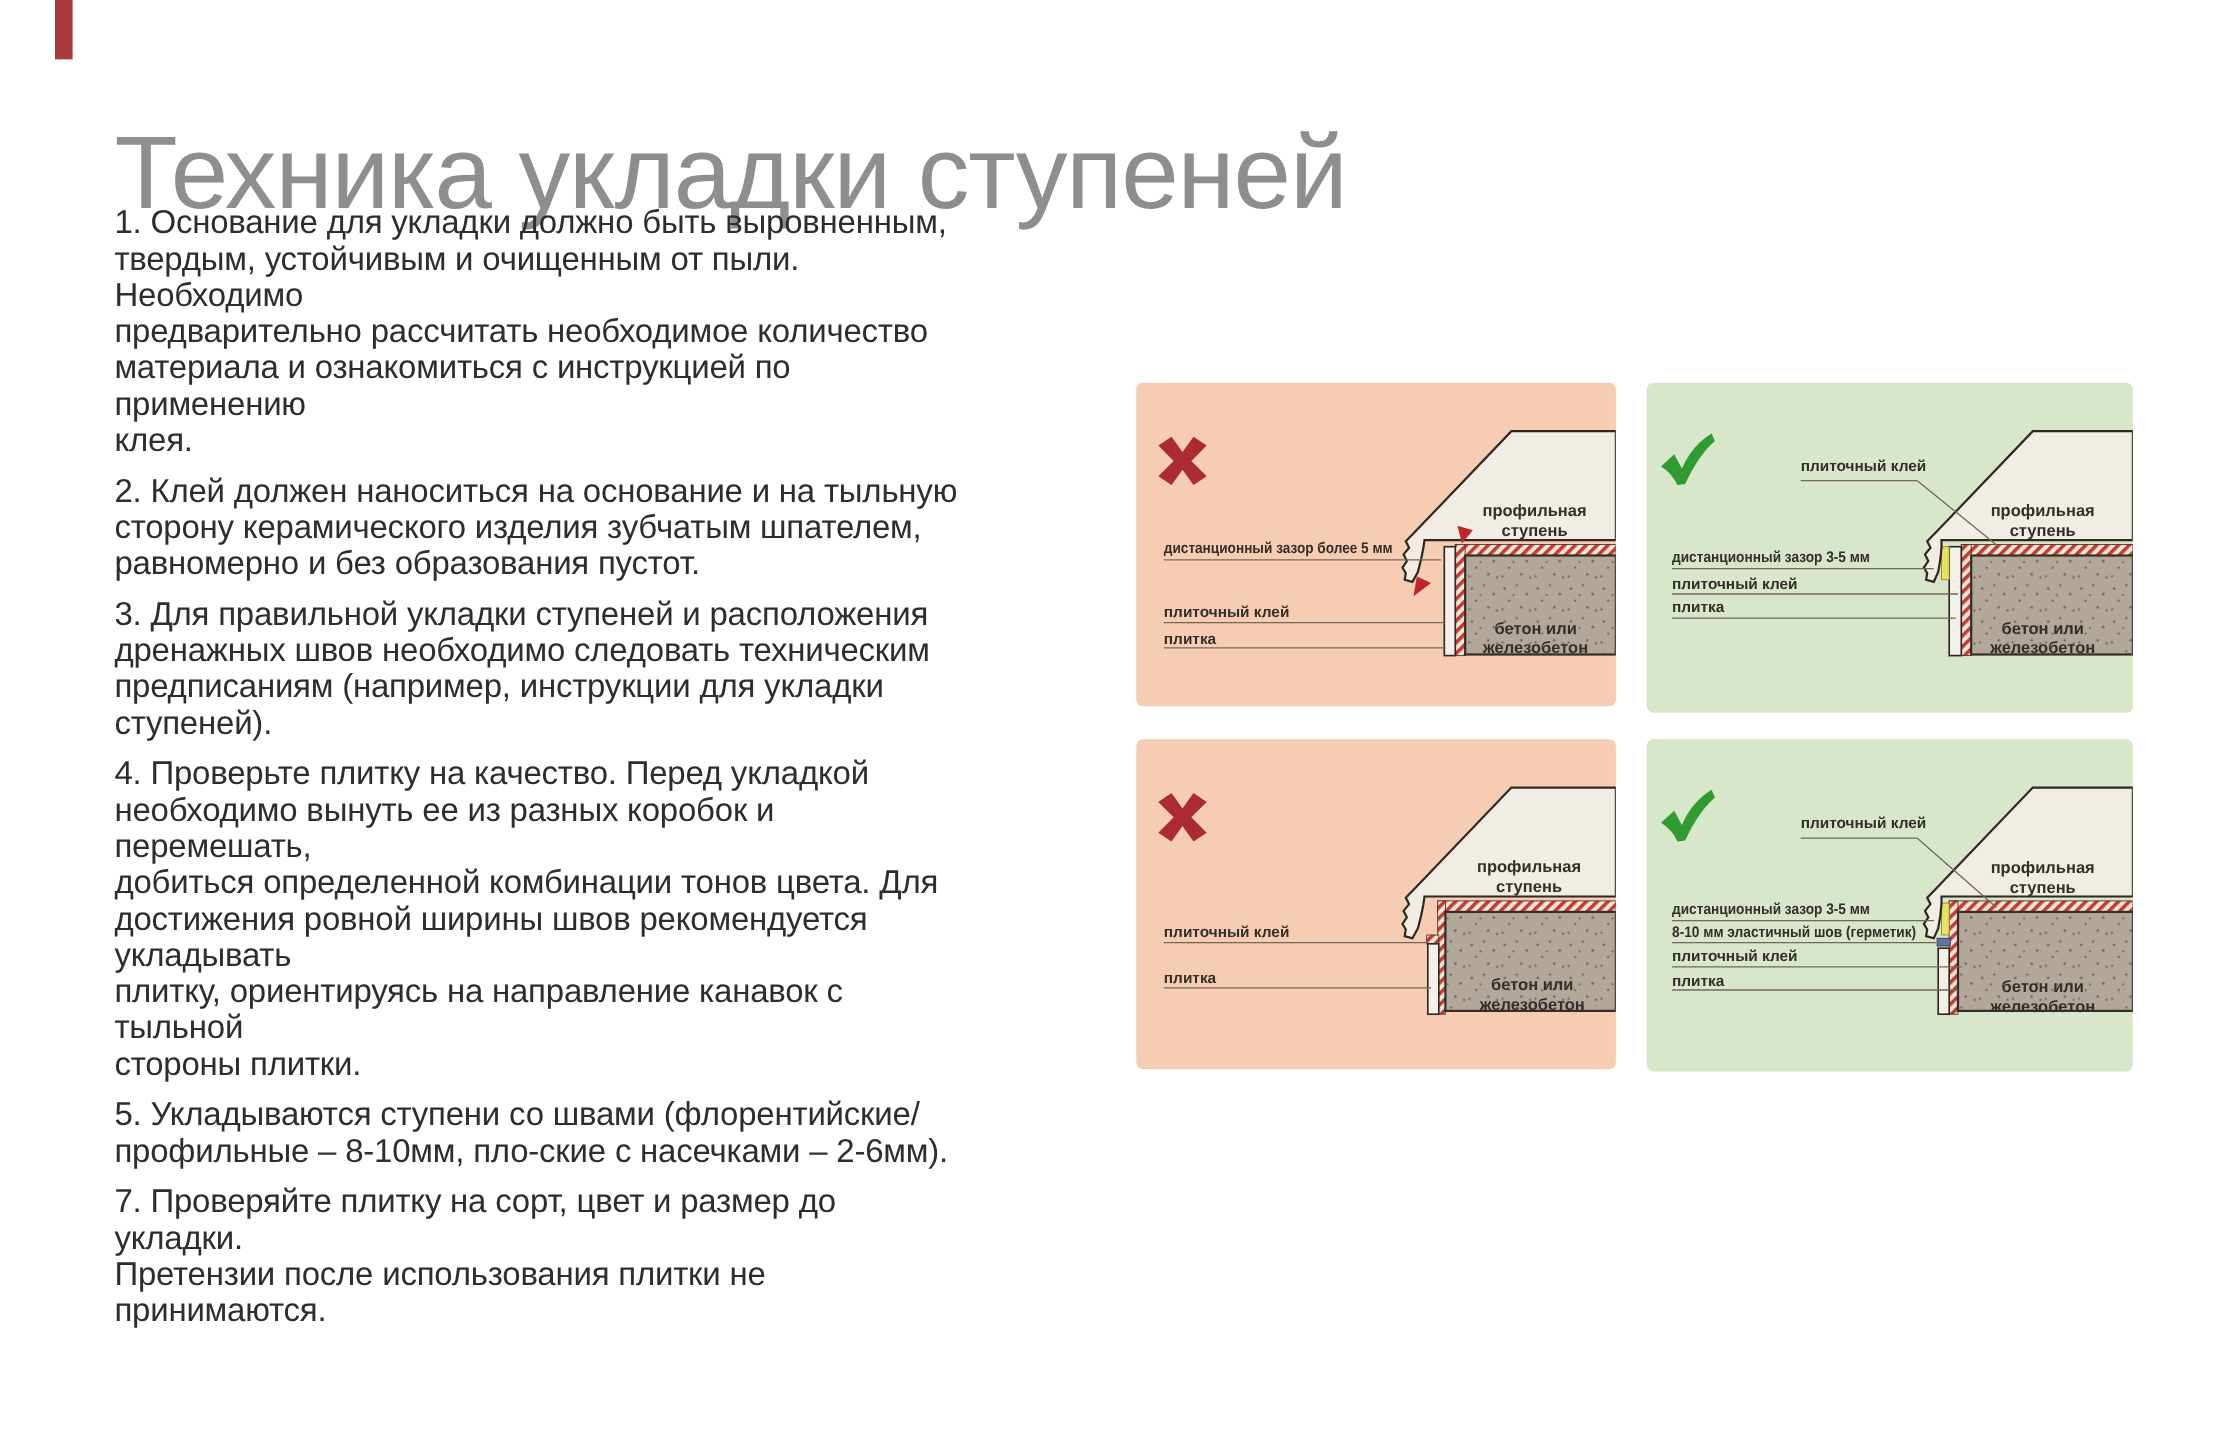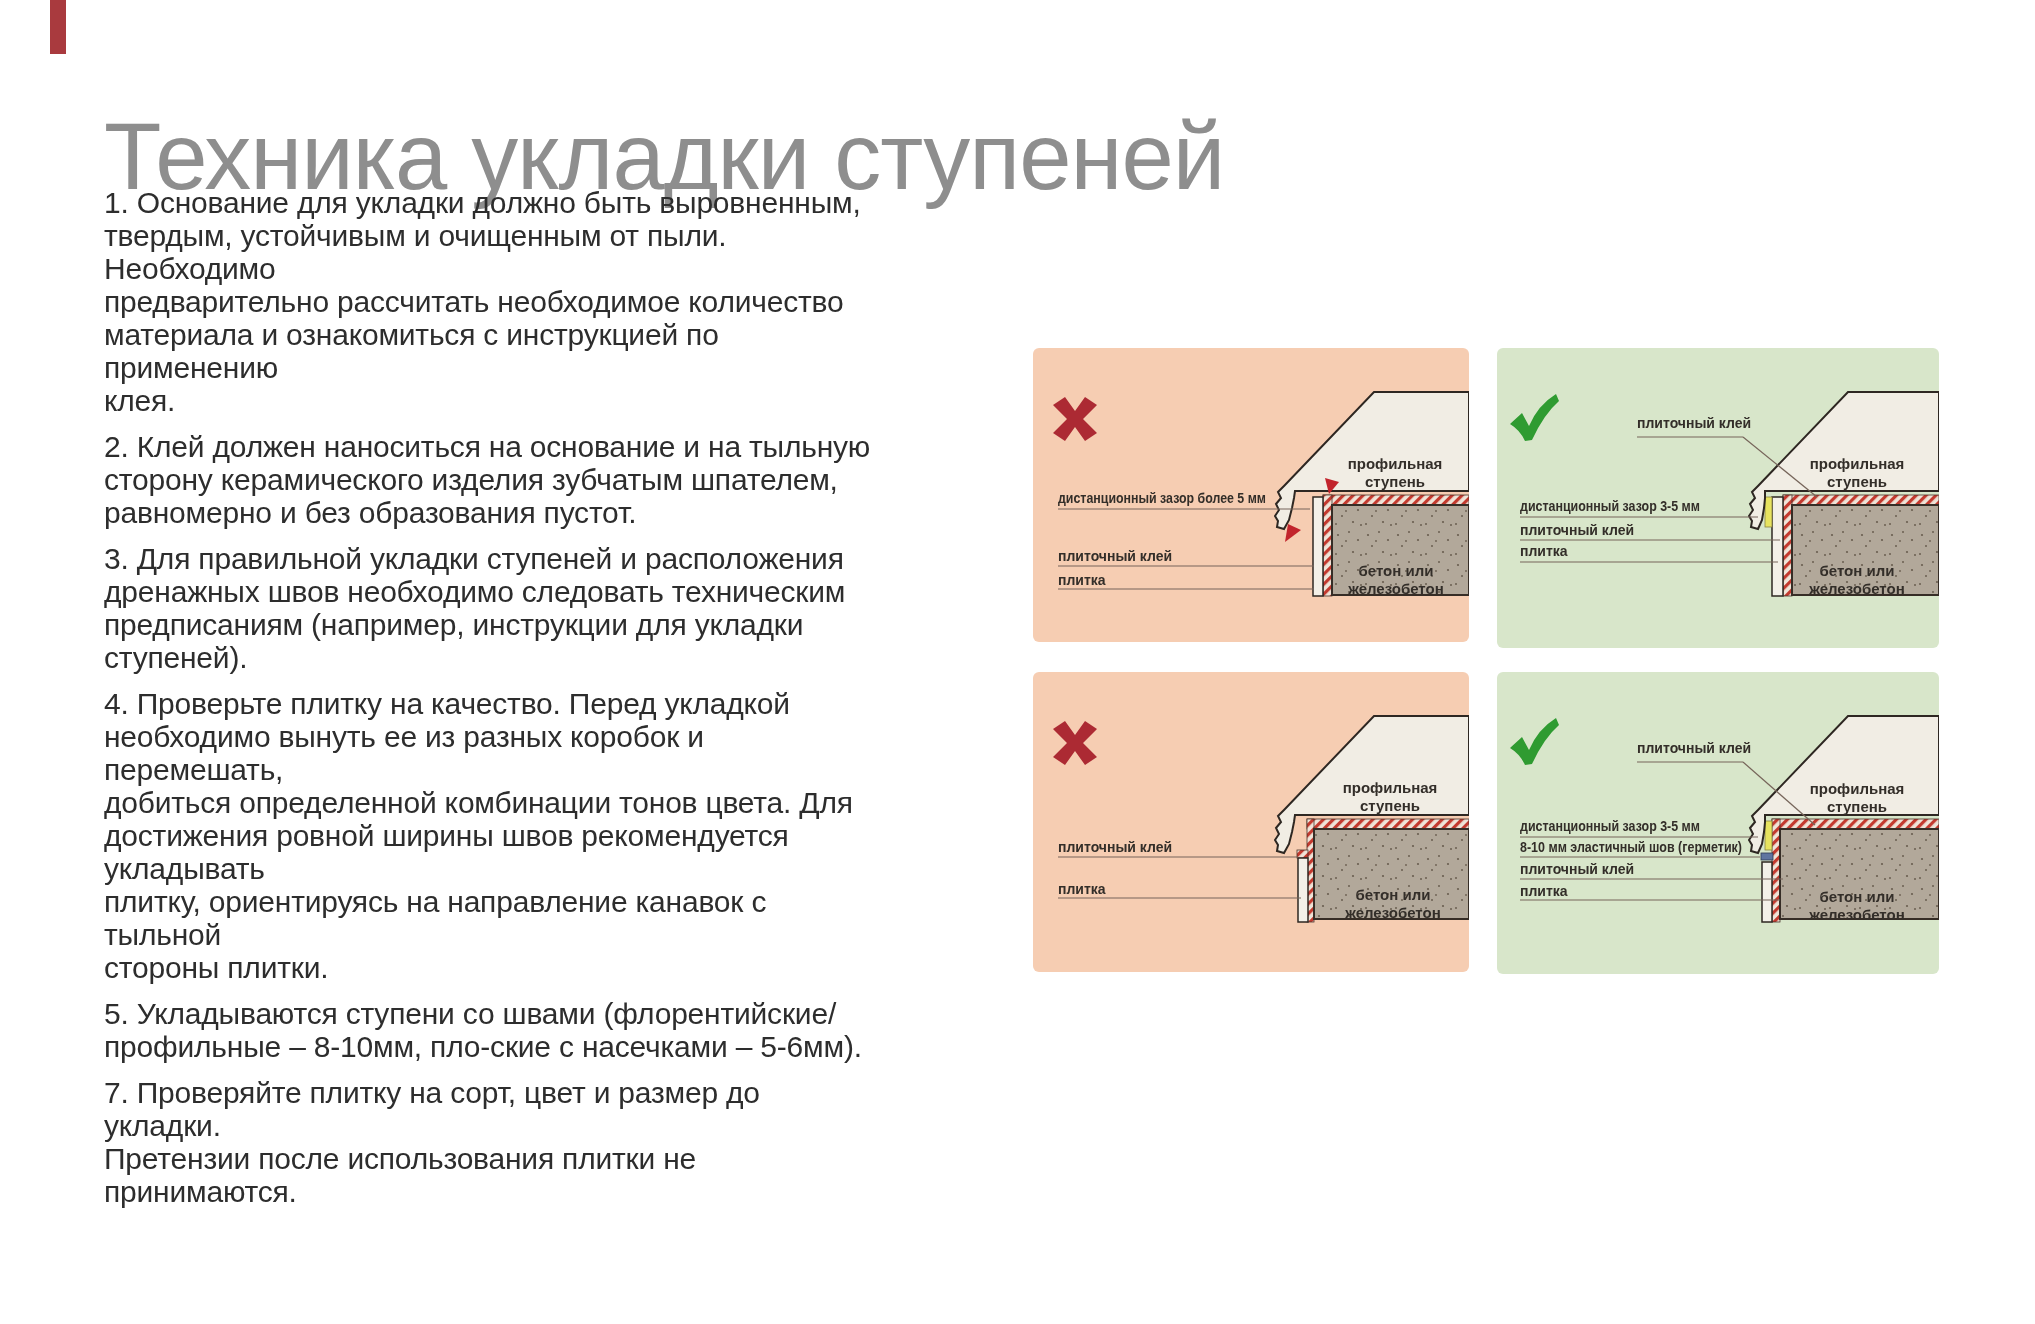--- a/index.html
+++ b/index.html
@@ -53,21 +53,21 @@
     <p class="para">3. Для правильной укладки ступеней и расположения
 дренажных швов необходимо следовать техническим
 предписаниям (например, инструкции для укладки ступеней).</p>
     <p class="para">4. Проверьте плитку на качество. Перед укладкой
 необходимо вынуть ее из разных коробок и перемешать,
 добиться определенной комбинации тонов цвета. Для
 достижения ровной ширины швов рекомендуется укладывать
 плитку, ориентируясь на направление канавок с тыльной
 стороны плитки.</p>
     <p class="para">5. Укладываются ступени со швами (флорентийские/
-профильные – 8-10мм, пло-ские с насечками – 5-6мм).</p>
+профильные – 8-10мм, пло-ские с насечками – 2-6мм).</p>
     <p class="para">7. Проверяйте плитку на сорт, цвет и размер до укладки.
 Претензии после использования плитки не принимаются.</p>
   </div>
 
   <div id="panel-1" class="panel wrong">
     <svg viewBox="0 0 436 294">
       <defs>
         <pattern id="hatch" width="7" height="7" patternUnits="userSpaceOnUse" patternTransform="rotate(45)">
           <rect width="7" height="7" fill="#efe4d8"></rect>
           <rect width="3.2" height="7" fill="#c33a2f"></rect>

